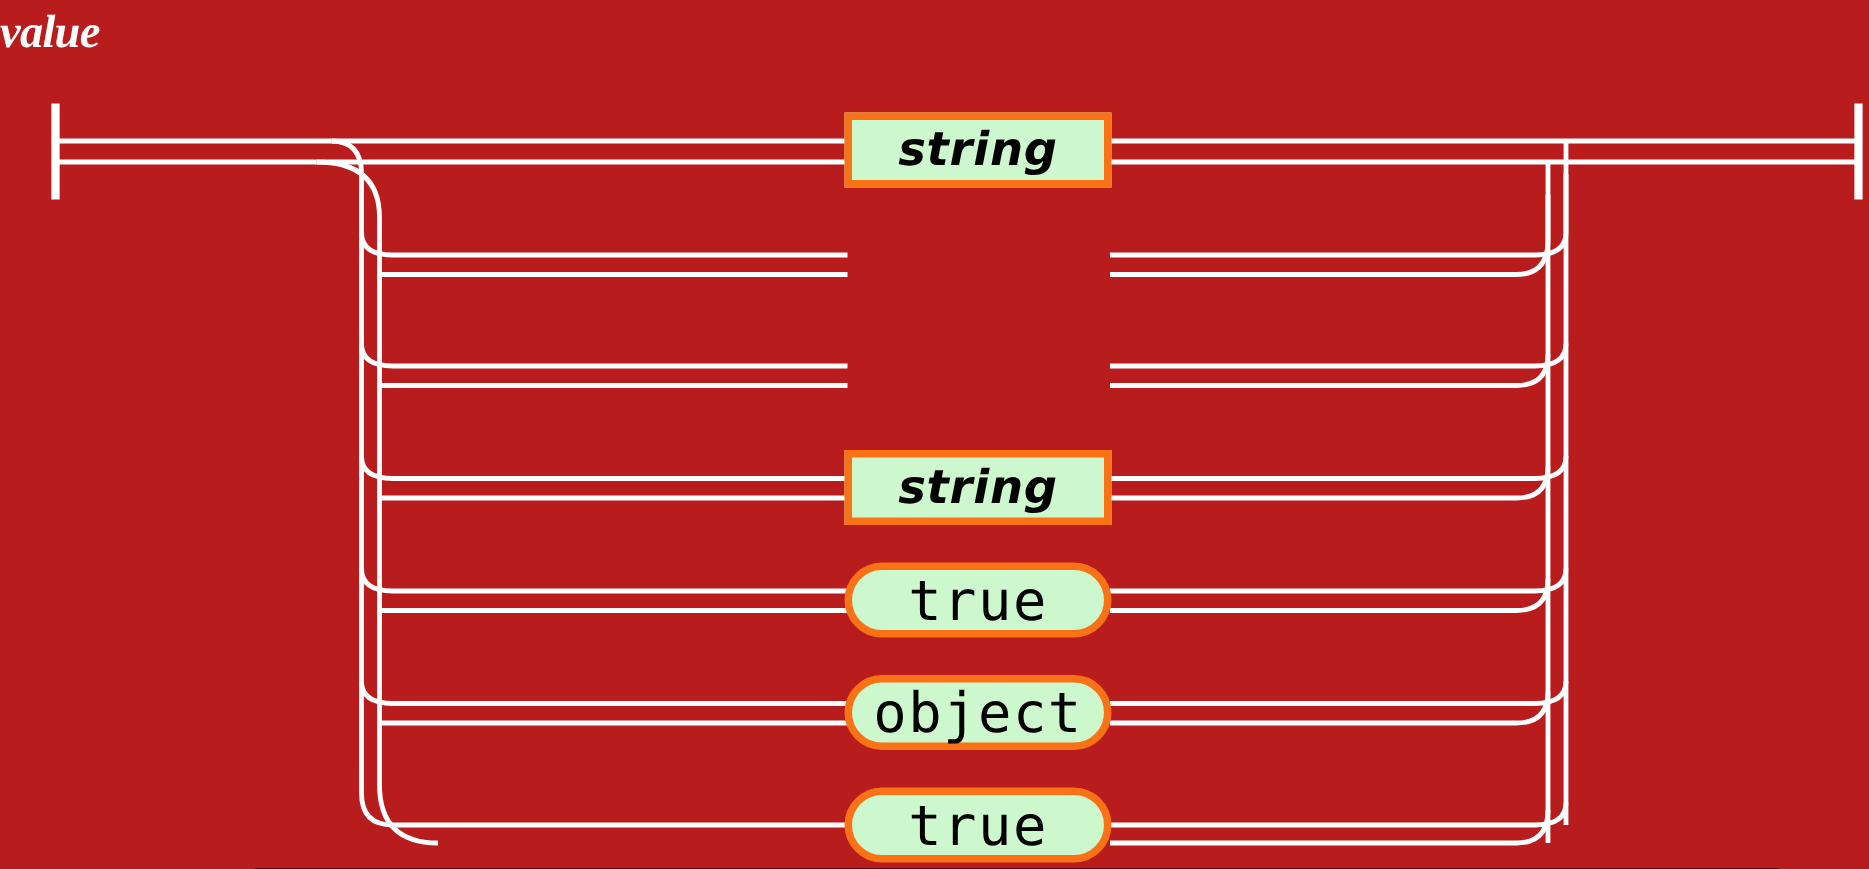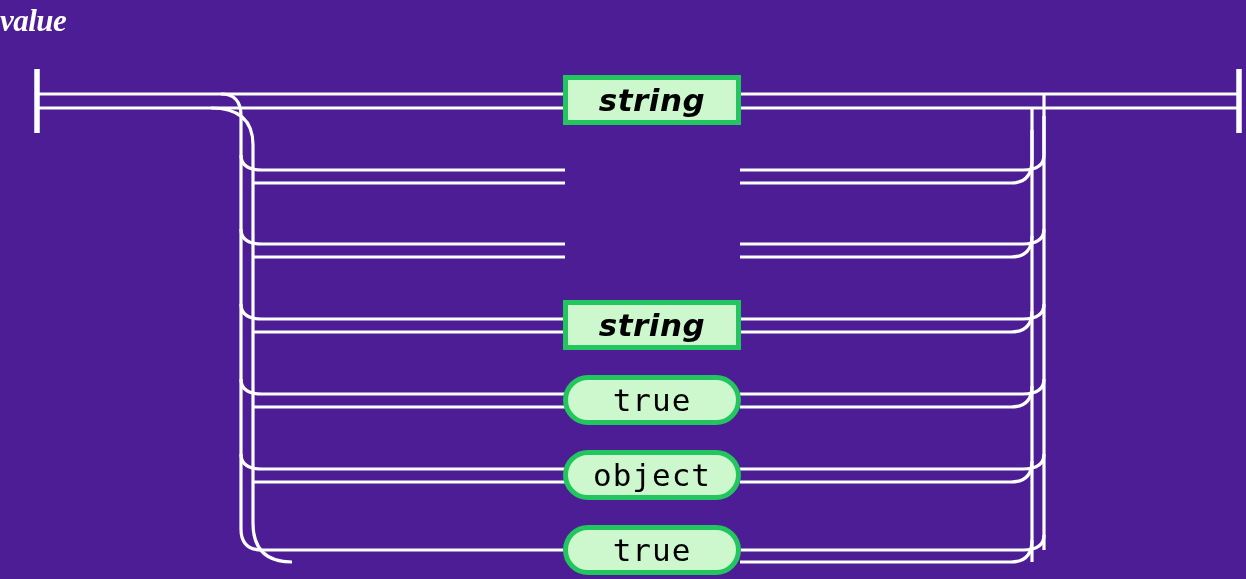--- a/index.html
+++ b/index.html
@@ -4,21 +4,21 @@
 <style>
   html, body {
     margin: 0;
     padding: 0;
     background: #000000;
   }
   #stage {
     position: relative;
     width: 1246px;
     height: 579px;
-    background: #4c1d95;
+    background: #b91c1c;
     overflow: hidden;
     font-family: "Liberation Sans", sans-serif;
   }
   #diagram-title {
     position: absolute;
     left: 0px;
     top: 2px;
     color: #ffffff;
     font-family: "Liberation Serif", serif;
     font-weight: bold;
@@ -32,40 +32,40 @@
     position: absolute;
     left: 0;
     top: 0;
   }
   .node {
     position: absolute;
     display: flex;
     align-items: center;
     justify-content: center;
     background: #cdf7cd;
-    border: 5px solid #22c55e;
+    border: 5px solid #f97316;
     box-sizing: border-box;
     color: #000000;
     text-align: center;
     white-space: nowrap;
   }
   .nonterminal {
     border-radius: 0px;
     font-family: "DejaVu Sans", sans-serif;
     font-weight: bold;
     font-style: italic;
     font-size: 31px;
     letter-spacing: 0.5px;
   }
   .terminal {
     border-radius: 26px;
     font-family: "DejaVu Sans Mono", monospace;
     font-weight: normal;
     font-style: normal;
-    font-size: 31px;
+    font-size: 37px;
     letter-spacing: 1px;
   }
 </style>
 </head>
 <body>
 
 <div id="stage">
 
   <div id="diagram-title">value</div>
 

